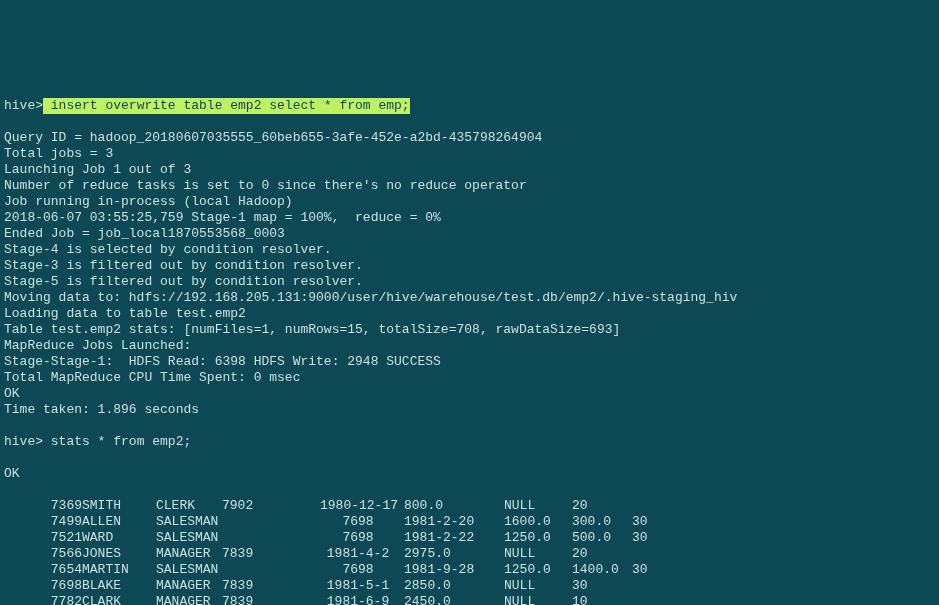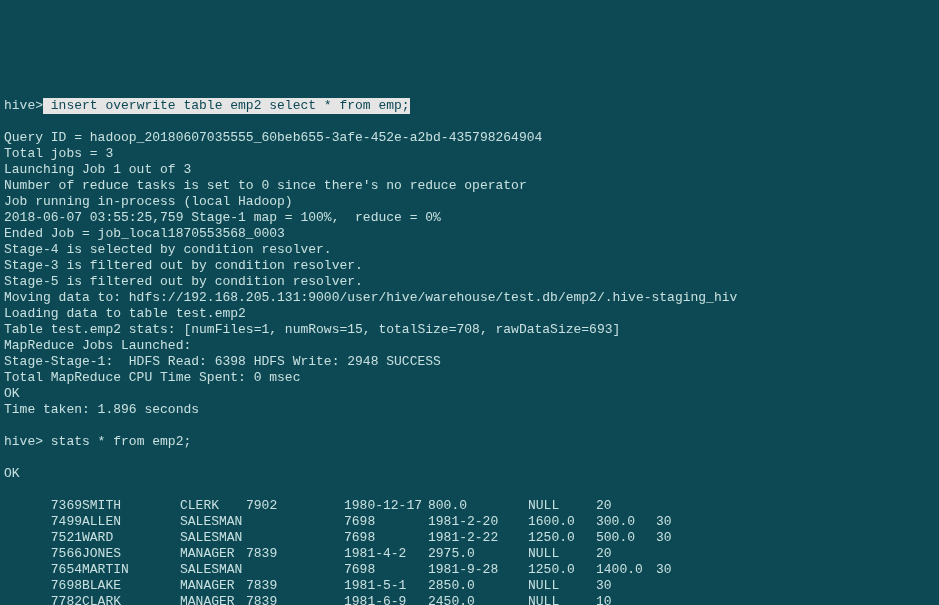--- a/index.html
+++ b/index.html
@@ -13,30 +13,30 @@
     line-height: 16px;
     color: #c8e0e0;
     overflow: hidden;
     white-space: pre;
   }
   .terminal {
     padding: 2px 4px;
     position: relative;
   }
   .prompt-highlight {
-    background: #e5e5e5;
+    background: #bef264;
     color: #0d4954;
   }
   .line span { display: inline-block; }
   
   .c0 { width: 78px; text-align: right; }
   .c1 { width: 74px; }
-  .c2 { width: 66px; margin-left: 24px; }
+  .c2 { width: 66px; }
   .c3 { width: 98px; }
-  .c4 { width: 76px; }
+  .c4 { width: 76px; text-align: center; }
   .c5 { width: 100px; margin-left: 8px; }
   .c6 { width: 68px; }
   .c7 { width: 60px; }
   .c8 { width: 50px; }
 </style>
 </head>
 <body>
 
 
 

